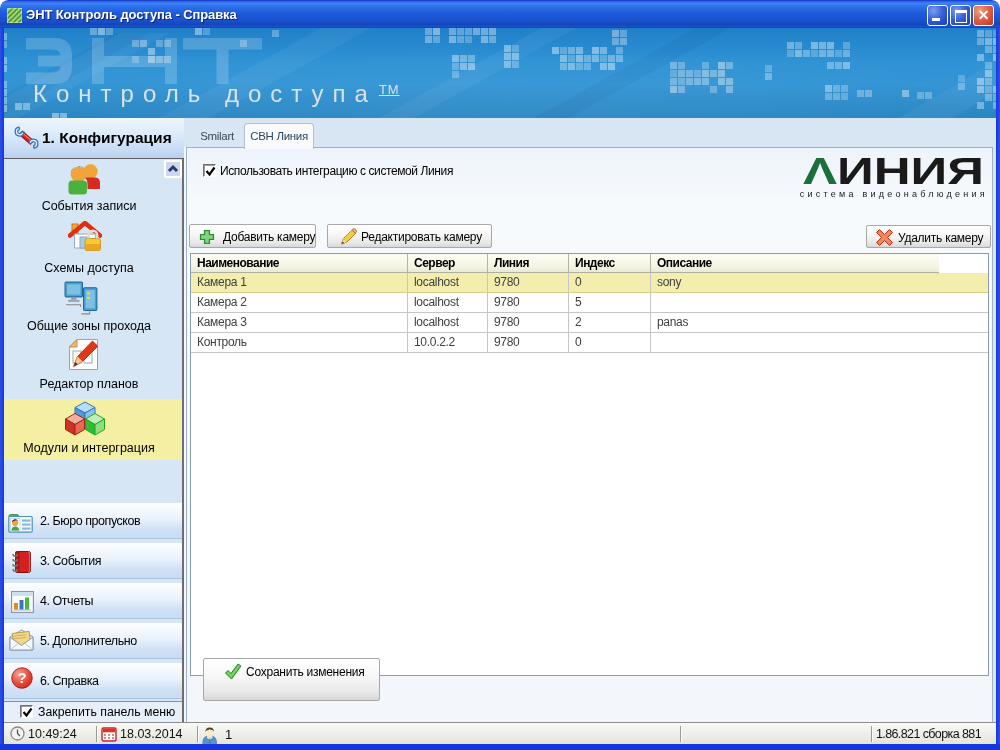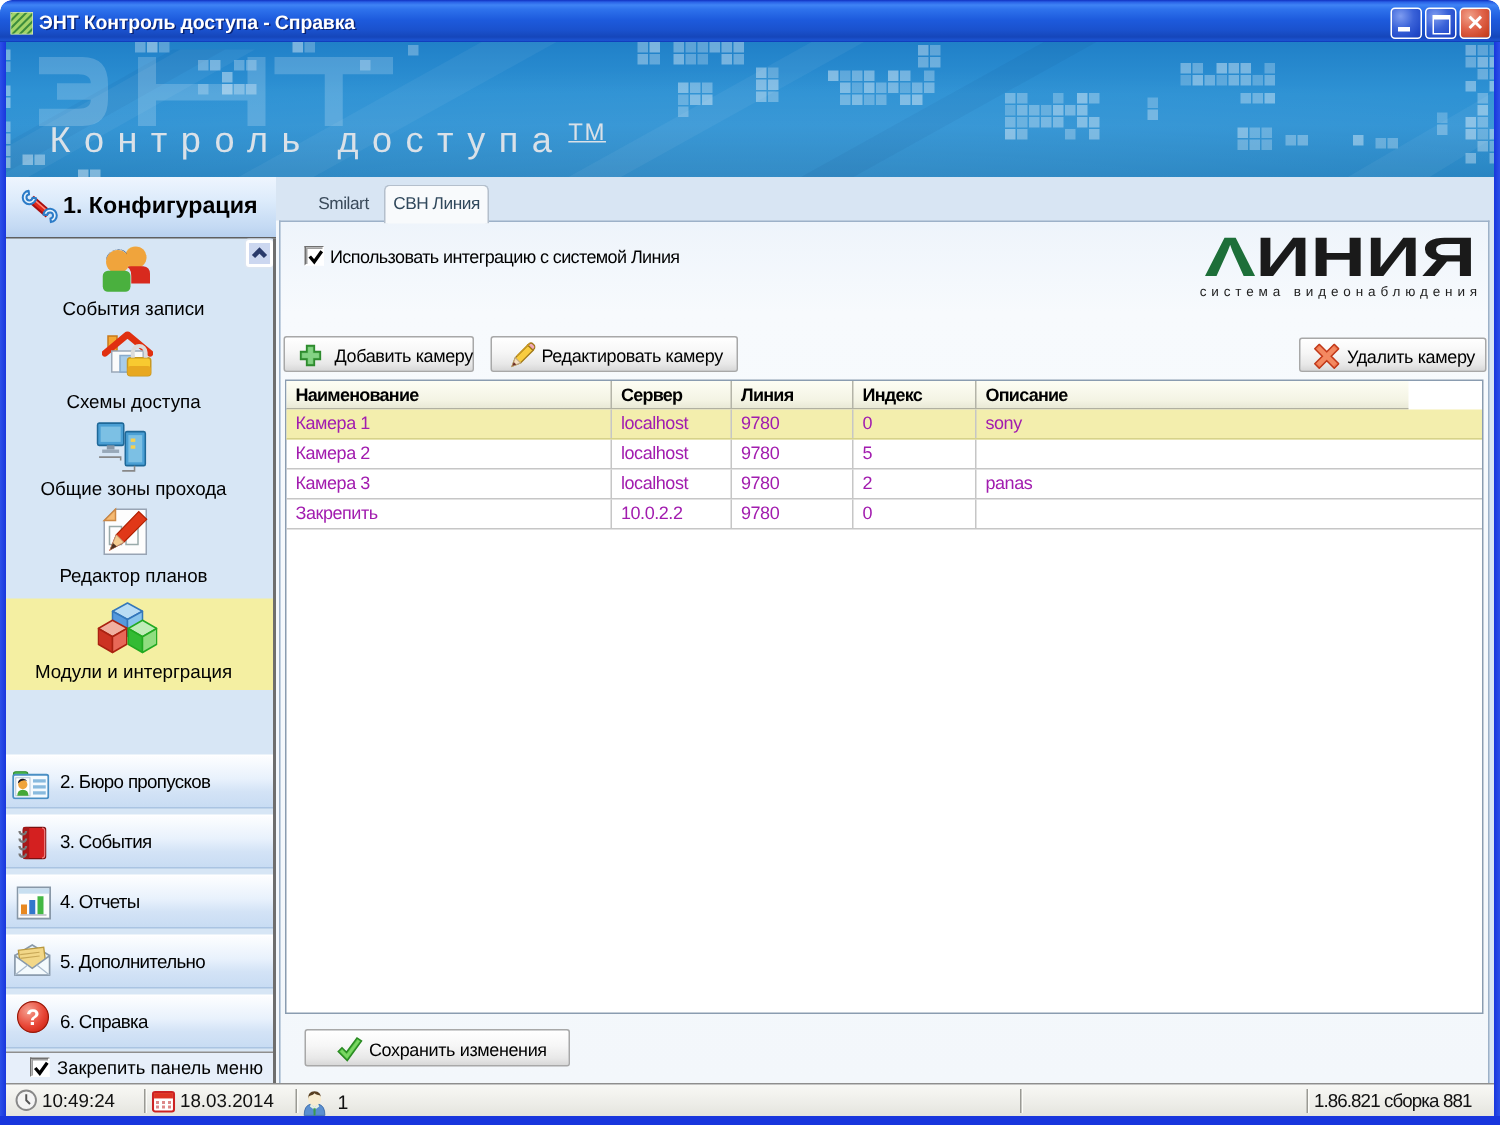--- a/index.html
+++ b/index.html
@@ -14,66 +14,66 @@
 #btnmin { left:927px; background:radial-gradient(circle at 30% 25%,#7e9cf0 0%,#3a62d8 45%,#2149c8 80%,#1c3eb8 100%); }
 #btnmax { left:950px; background:radial-gradient(circle at 30% 25%,#7e9cf0 0%,#3a62d8 45%,#2149c8 80%,#1c3eb8 100%); }
 #btncls { left:973px; background:radial-gradient(circle at 30% 25%,#f0a088 0%,#e0634a 45%,#cc4527 80%,#b83a20 100%); }
 #btnmin:after { content:""; position:absolute; left:4px; bottom:4px; width:8px; height:3px; background:#fff; }
 #btnmax:after { content:""; position:absolute; left:4px; top:4px; width:10px; height:9px; border:1.5px solid #fff; border-top-width:3px; }
 #btncls:after { content:"\2715"; position:absolute; left:0; top:1px; width:19px; text-align:center; color:#fff; font-size:14px; font-weight:bold; }
 
 #banner { position:absolute; left:0px; top:28px; width:1000px; height:92px;
   background:radial-gradient(ellipse 130% 160% at 50% 115%, rgba(255,255,255,0.10), rgba(255,255,255,0) 60%),linear-gradient(180deg,#2080c8 0%,#2e92d4 38%,#3093d4 62%,#2181c0 100%); border-bottom:2px solid #5388a8; overflow:hidden; }
 #kd { position:absolute; left:33px; top:52px; font-size:24px; color:#dae1e8; letter-spacing:9px; }
-#kd sup { font-size:16px; letter-spacing:1px; vertical-align:8px; margin-left:2px;text-decoration:underline;}
+#kd sup { font-size:13px; letter-spacing:1px; vertical-align:8px; margin-left:2px;text-decoration:underline;}
 
 #sidebar { position:absolute; left:4px; top:118px; width:180px; height:604px; background:#d7e6f5; }
 #sbheader { position:absolute; left:0; top:0; width:180px; height:41px;
   background:linear-gradient(180deg,#eef5fe 0%,#dcebfb 40%,#c3d9f3 85%,#b7d0ee 100%); border-bottom:1px solid #5f5f5f;}
 #sbheader span { position:absolute; left:38px; top:11px; font-size:15.5px; font-weight:bold; color:#000; }
 .mitem { position:absolute; left:0; width:170px; text-align:center; font-size:12.5px; color:#000; white-space:nowrap; }
 #sel { position:absolute; left:0; top:240px; width:180px; height:61px; background:#f4efa2; }
 .sbbtn { position:absolute; left:0; width:180px; height:36px;
   background:linear-gradient(180deg,#fdfeff 0%,#e8f1fc 45%,#d3e3f6 70%,#c8dcf3 100%);
   border-top:1px solid #fff; border-bottom:1px solid #aac4e2; }
 .sbbtn span { position:absolute; left:36px; top:10px; font-size:12.5px; letter-spacing:-0.45px; color:#000; white-space:nowrap; }
 
 #pinrow { position:absolute; left:0; top:583px; width:184px; height:21px; background:#e7effa; border-top:1px solid #8e8e8e; }
 #pinrow span { position:absolute; left:34px; top:3px; font-size:12.3px; color:#000; white-space:nowrap; }
 .cb { position:absolute; width:13px; height:13px; background:#fff; border-top:1px solid #707070; border-left:1px solid #707070; border-right:1px solid #fff; border-bottom:1px solid #fff; box-shadow:inset 1px 1px 0 #a0a0a0; }
 .cb svg { position:absolute; left:0px; top:0px; }
 
 #main { position:absolute; left:184px; top:118px; width:812px; height:604px; background:#d8e5f3; }
 #page { position:absolute; left:2px; top:29px; width:807px; height:575px; background:linear-gradient(180deg,#eef4fb 0%,#f7fafd 60px,#f3f7fb 100%); border:1px solid #9db1c8; border-bottom:none;}
-.tab { position:absolute; top:6px; height:23px; font-size:11.5px; letter-spacing:-0.3px; border:1px solid #96a8bd; border-bottom:none; border-radius:3px 3px 0 0;margin-left:12px; }
+.tab { position:absolute; top:6px; height:23px; font-size:11.5px; letter-spacing:-0.3px; border:1px solid #96a8bd; border-bottom:none; border-radius:3px 3px 0 0; }
 #tab1 { left:9px; width:48px; border:none; background:transparent; color:#3a4a5a; }
 #tab2 { left:60px; top:5px; height:26px; width:70px; background:#f8fafc; border-color:#b4bfcc; border-radius:4px 4px 0 0; color:#30485c; z-index:3;}
 .tab span { display:block; text-align:center; margin-top:6px; } #tab2 span { margin-top:6px; }
 
 #usecb { left:16px; top:16px; }
 #uselabel { position:absolute; left:33px; top:16px; font-size:12px; letter-spacing:-0.4px; color:#000; }
 
 #linia { position:absolute; right:8px; top:6px; width:200px; text-align:right;}
 #linia .big { font-size:37px; font-weight:bold; color:#1a1a1a; letter-spacing:0px; line-height:35px; transform:scale(1.38,1); transform-origin:right center;}
 #linia .big .grn { color:#1d6f39; }
 #linia .sub { font-size:9px; color:#222; letter-spacing:3.25px; margin-top:0px; margin-right:-4px; white-space:nowrap; }
 
 .btn { position:absolute; background:linear-gradient(180deg,#ffffff 0%,#f6f6f6 45%,#e8e8e8 80%,#d8d8d8 100%); border:1px solid #a8a8a8; border-radius:2px; font-size:12px; letter-spacing:-0.25px; color:#000; }
 .btn .ic { position:absolute; left:8px; top:3px; }
 #badd { left:2px; top:76px; width:127px; height:24px; }
 #bedit { left:140px; top:76px; width:165px; height:24px; }
 #bdel { left:679px; top:77px; width:125px; height:23px; } #bdel span { left:31px; }
-#bsave { left:16px; top:538px; width:177px; height:25px; } #bsave span { left:42px; top:6px; }
+#bsave { left:16px; top:510px; width:177px; height:43px; } #bsave span { left:42px; top:6px; }
 .btn span { position:absolute; left:33px; top:5px; white-space:nowrap; }
 
 #tbl { position:absolute; left:3px; top:105px; width:799px; height:423px; background:#fff; border:1px solid #8a9cb0; }
 .hrow { position:absolute; left:0; top:0; width:748px; height:19px; background:linear-gradient(180deg,#fdfdf4 0%,#f4f4e4 70%,#e9e9d6 100%); border-bottom:1px solid #b0b0a0; }
 .hcell { position:absolute; top:0; height:18px; font-weight:bold; font-size:12px; letter-spacing:-0.5px; padding:2px 0 0 6px; border-right:1px solid #b4b4a8; }
 .trow { position:absolute; left:0; width:797px; height:20px; border-bottom:1px solid #c6c6c6; }
-.tcell { position:absolute; top:0; height:19px; font-size:12px; letter-spacing:-0.3px; padding:2px 0 0 6px; border-right:1px solid #c6c6c6; color:#a21caf; }
+.tcell { position:absolute; top:0; height:19px; font-size:12px; letter-spacing:-0.3px; padding:2px 0 0 6px; border-right:1px solid #c6c6c6; color:#404040; }
 #row1 { top:19px; background:#f3eead; border-bottom:1px solid #d6d28a;}
 #row2 { top:39px; } #row3 { top:59px; } #row4 { top:79px; }
 
 #statusbar { position:absolute; left:4px; top:722px; width:992px; height:22px; background:linear-gradient(180deg,#f8f8f5 0%,#ededE8 60%,#e4e4de 100%); border-top:1px solid #8e8e8e; }
 #statusbar .sep { position:absolute; top:3px; width:1px; height:16px; background:#9a9a94; box-shadow:1px 0 0 #fcfcf8; }
 #statusbar span { position:absolute; top:4px; font-size:12.5px; color:#111; }
 #botborder { position:absolute; left:0; top:744px; width:1000px; height:6px; background:#1836dd; }
 #lbord { position:absolute; left:0; top:28px; width:4px; height:722px; background:linear-gradient(90deg,#2c50e8,#1836dd); }
 #rbord { position:absolute; left:996px; top:28px; width:4px; height:722px; background:linear-gradient(90deg,#1836dd,#2c50e8); }
 </style></head>
@@ -488,21 +488,21 @@
           <div class="tcell" style="left:460px;width:337px;border-right:none"></div>
         </div>
         <div class="trow" id="row3">
           <div class="tcell" style="left:0;width:217px">Камера 3</div>
           <div class="tcell" style="left:217px;width:80px">localhost</div>
           <div class="tcell" style="left:297px;width:81px">9780</div>
           <div class="tcell" style="left:378px;width:82px">2</div>
           <div class="tcell" style="left:460px;width:337px;border-right:none">panas</div>
         </div>
         <div class="trow" id="row4">
-          <div class="tcell" style="left:0;width:217px">Закрепить</div>
+          <div class="tcell" style="left:0;width:217px">Контроль</div>
           <div class="tcell" style="left:217px;width:80px">10.0.2.2</div>
           <div class="tcell" style="left:297px;width:81px">9780</div>
           <div class="tcell" style="left:378px;width:82px">0</div>
           <div class="tcell" style="left:460px;width:337px;border-right:none"></div>
         </div>
       </div>
       <div class="btn" id="bsave">
           <svg class="ic" style="left:20px;top:4px" width="18" height="18" viewBox="0 0 18 18">
             <path d="M1.5 10 L4 7.5 L7 10.5 L14 1 L17 3 L7.5 16 Z" fill="#55c544" stroke="#2a8a22" stroke-width="1"></path>
             <path d="M2.8 10 L4.2 8.8 L7.2 11.8 L14.5 2.2 L15.8 3.1 L7.4 14.6 Z" fill="#8add70" opacity="0.7"></path>

